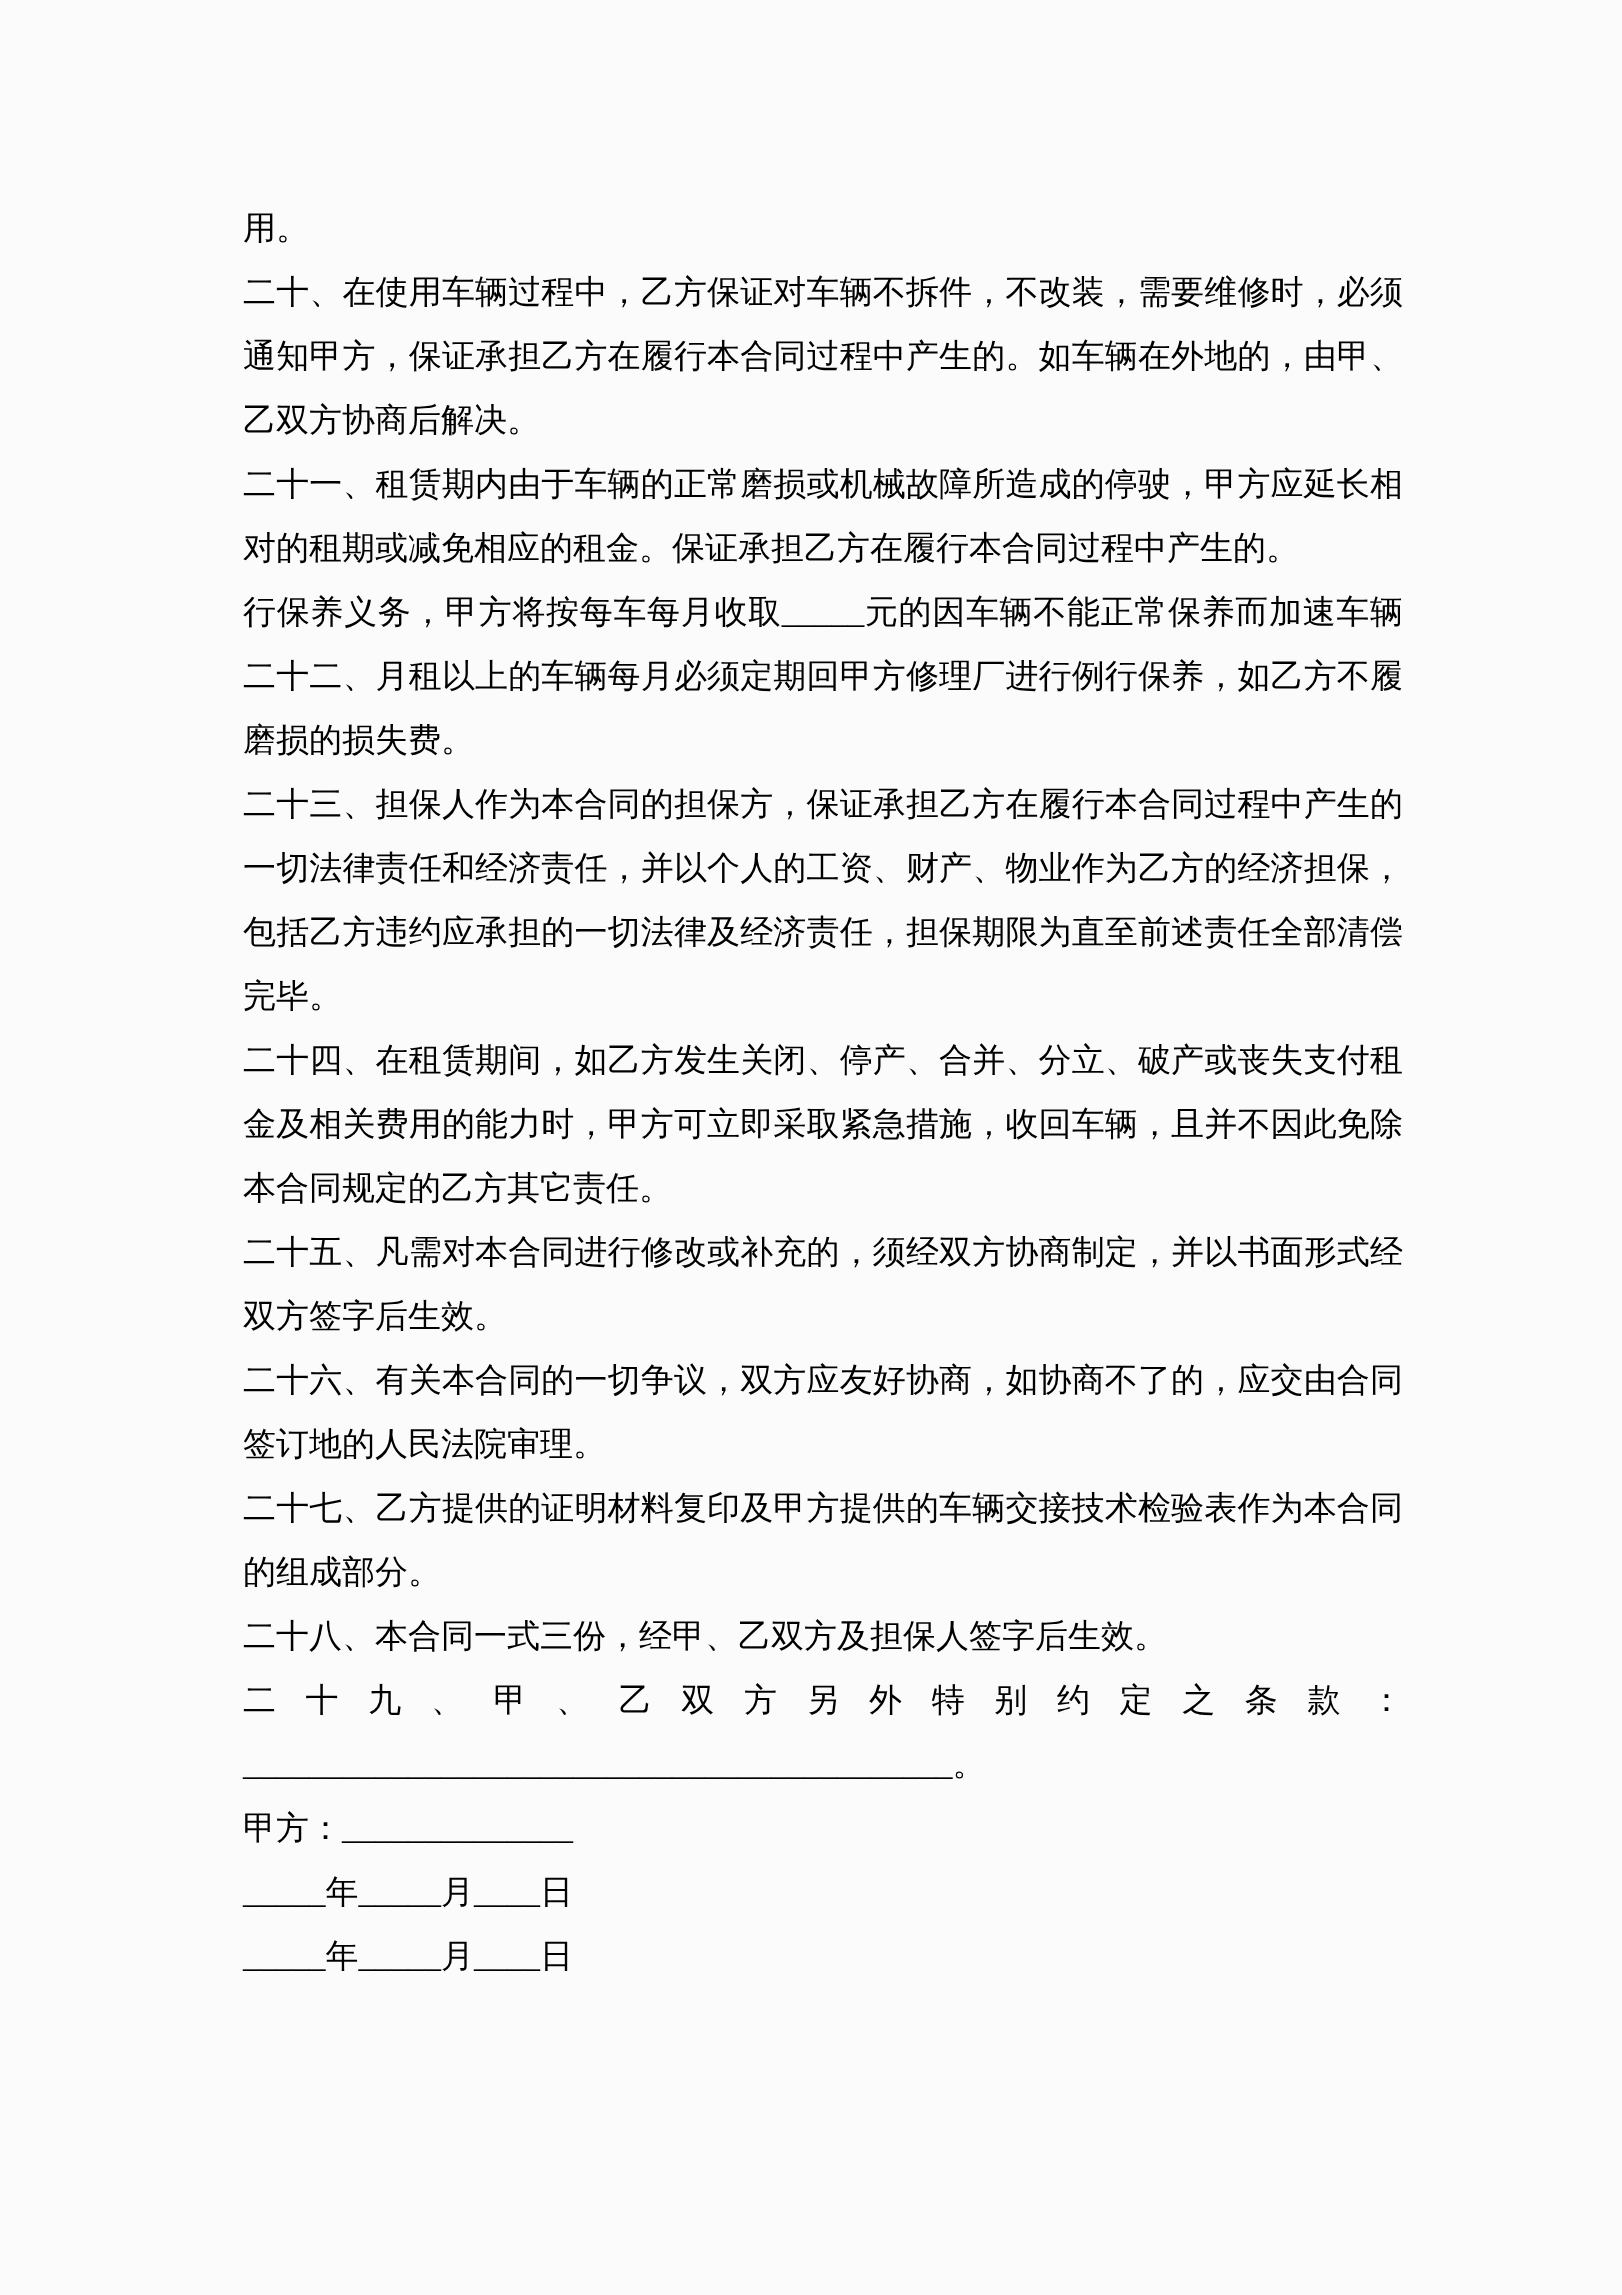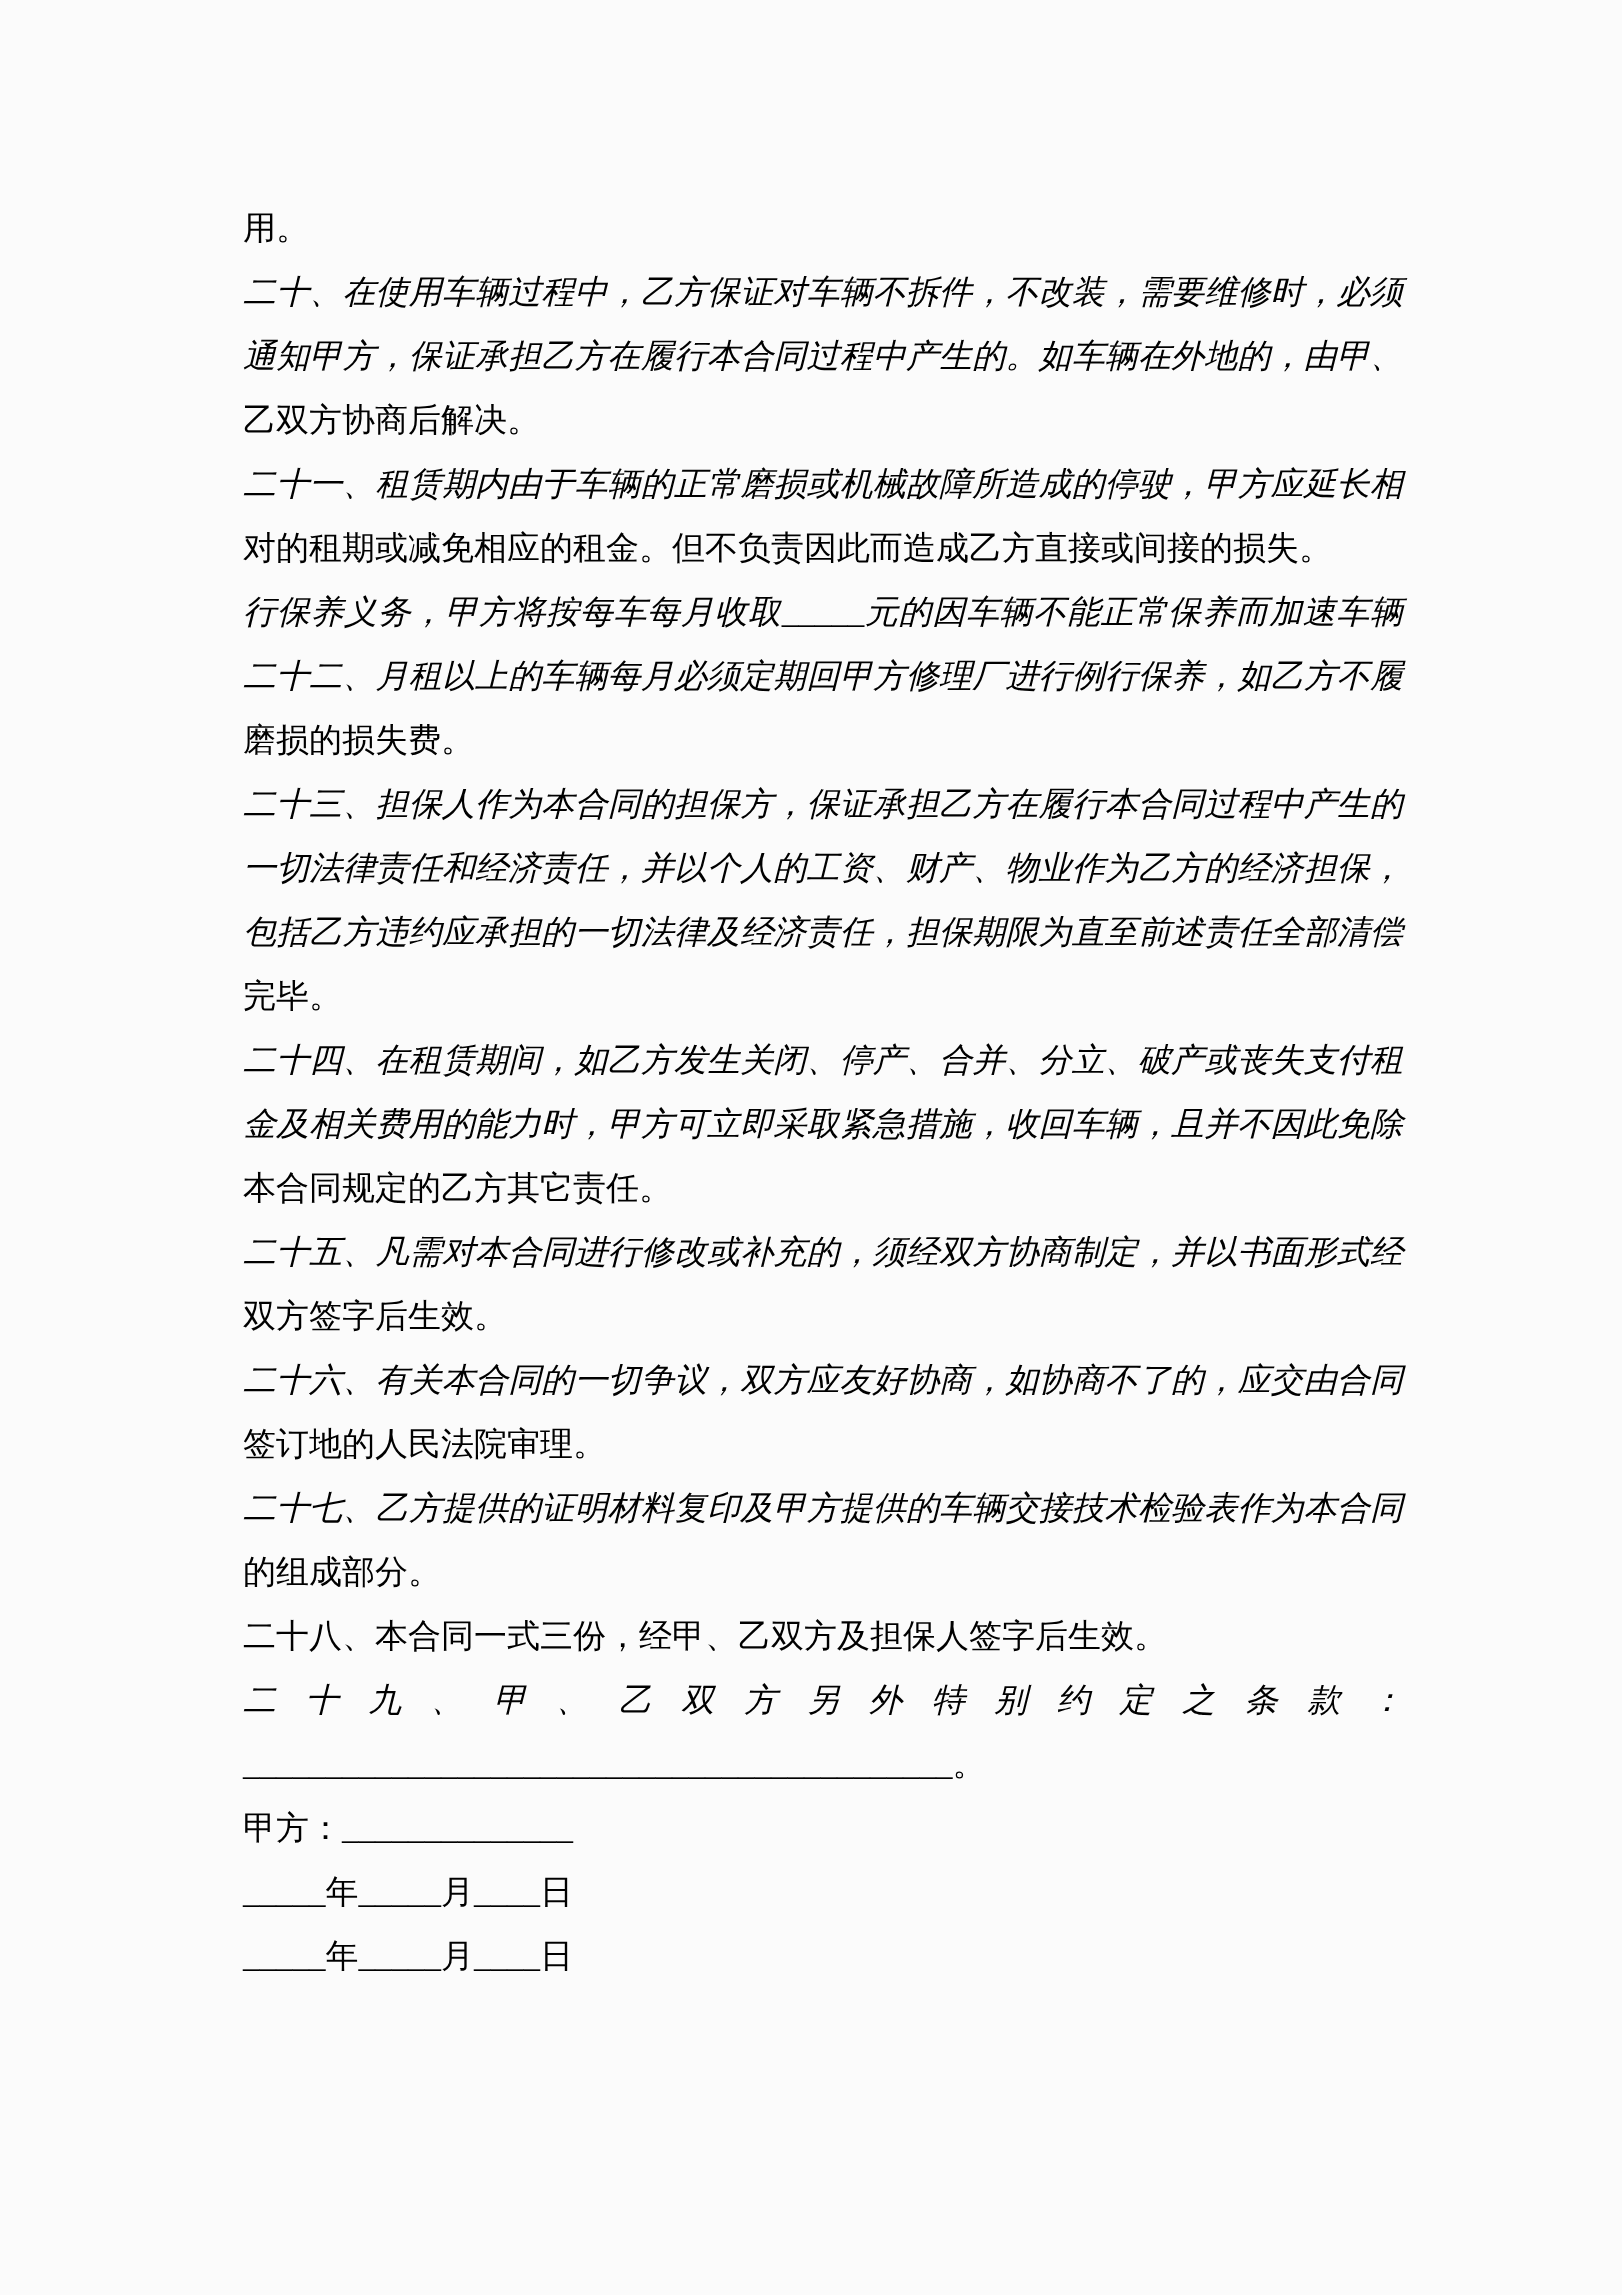--- a/index.html
+++ b/index.html
@@ -25,33 +25,32 @@
     height: 64px;
     line-height: 64px;
     overflow: visible;
   }
   .line.left {
     text-align: left;
   }
   .line.just {
     text-align: justify;
     text-align-last: justify;
-    font-style: italic;
   }
 </style>
 </head>
 <body>
 
 <div class="contract-document">
     <div class="line left">用。</div>
     <div class="line just">二十、在使用车辆过程中，乙方保证对车辆不拆件，不改装，需要维修时，必须</div>
     <div class="line just">通知甲方，保证承担乙方在履行本合同过程中产生的。如车辆在外地的，由甲、</div>
     <div class="line left">乙双方协商后解决。</div>
     <div class="line just">二十一、租赁期内由于车辆的正常磨损或机械故障所造成的停驶，甲方应延长相</div>
-    <div class="line left">对的租期或减免相应的租金。但不负责因此而造成乙方直接或间接的损失。</div>
+    <div class="line left">对的租期或减免相应的租金。保证承担乙方在履行本合同过程中产生的。</div>
     <div class="line just">行保养义务，甲方将按每车每月收取_____元的因车辆不能正常保养而加速车辆</div>
     <div class="line just">二十二、月租以上的车辆每月必须定期回甲方修理厂进行例行保养，如乙方不履</div>
     <div class="line left">磨损的损失费。</div>
     <div class="line just">二十三、担保人作为本合同的担保方，保证承担乙方在履行本合同过程中产生的</div>
     <div class="line just">一切法律责任和经济责任，并以个人的工资、财产、物业作为乙方的经济担保，</div>
     <div class="line just">包括乙方违约应承担的一切法律及经济责任，担保期限为直至前述责任全部清偿</div>
     <div class="line left">完毕。</div>
     <div class="line just">二十四、在租赁期间，如乙方发生关闭、停产、合并、分立、破产或丧失支付租</div>
     <div class="line just">金及相关费用的能力时，甲方可立即采取紧急措施，收回车辆，且并不因此免除</div>
     <div class="line left">本合同规定的乙方其它责任。</div>

